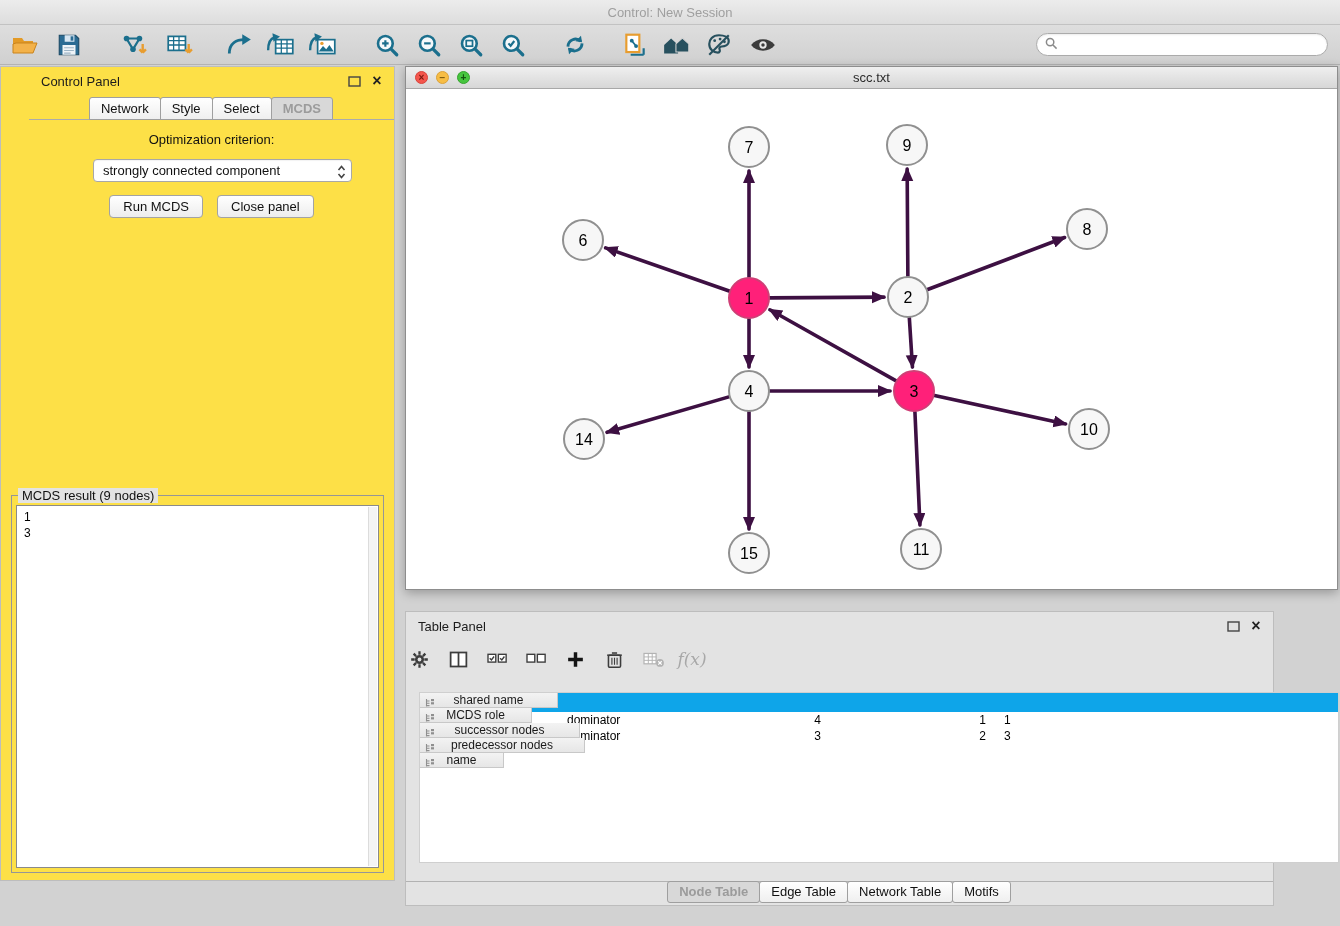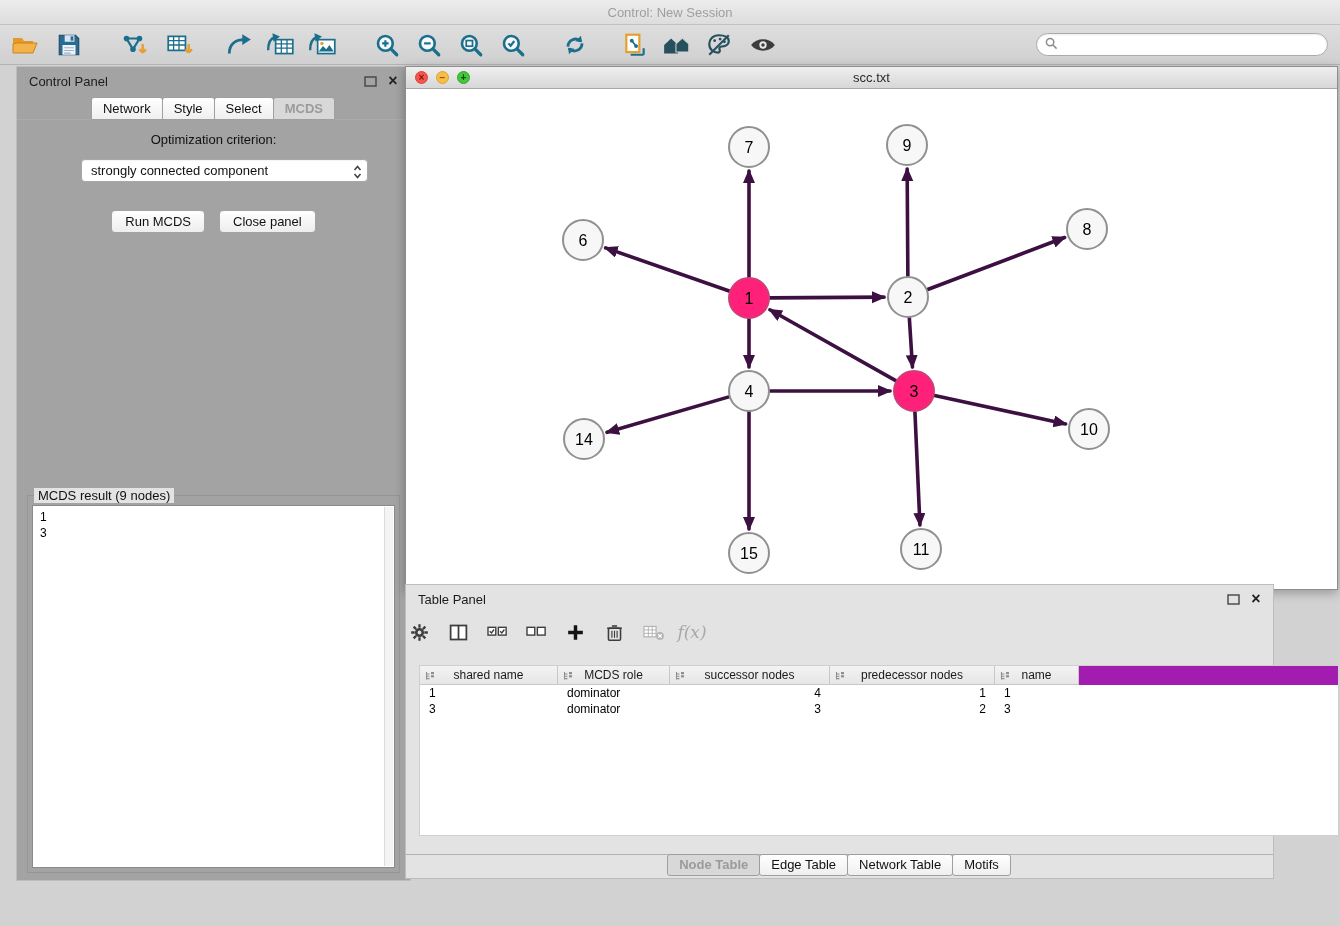--- a/index.html
+++ b/index.html
@@ -32,30 +32,30 @@
   .close-btn { width:14px; height:14px; display:inline-flex; align-items:center; justify-content:center; }
   .close-btn::after { content:"×"; font-size:16px; font-weight:bold; color:#222; line-height:12px; }
 
   .tabstrip { display:flex; justify-content:center; }
   .tab { font-size:13px; color:#111; background:linear-gradient(#ffffff,#efefef);
     border:1px solid #9f9f9f; margin-left:-1px; padding:3px 11px 4px; height:23px;
     border-radius:3px 3px 0 0; white-space:nowrap; }
   .tab.selected { background:#d8d8d8; color:#9b9b9b;font-weight:bold; }
 
   
-  .cpanel { position:absolute; left:16px; top:66px; width:395px; height:815px; background:#a3a3a3;
-    border:1px solid #bdbdbd; }
+  .cpanel { position:absolute; left:0; top:66px; width:395px; height:815px; background:#fde047;
+    border:1px solid #bdbdbd;padding-left:28px; }
   .cp-tabrow { margin-top:3px; border-bottom:1px solid #ababab; display:flex; justify-content:center; }
   .cp-tabrow .tab { position:relative; top:1px; }
   .opt-label { text-align:center; margin-top:12px; font-size:13px; }
   .combo { position:relative; margin:12px 42px 0 64px; height:23px; background:#fff;
     border:1px solid #a8a8a8; border-radius:4px; display:flex; align-items:center;
     padding:0 24px 0 9px; font-size:13px; box-shadow:inset 0 1px 1px rgba(0,0,0,.05); }
   .combo-stepper { position:absolute; right:5px; top:3.5px; }
-  .cp-buttons { display:flex; justify-content:center; gap:14px; margin-top:28px; }
+  .cp-buttons { display:flex; justify-content:center; gap:14px; margin-top:13px; }
   .btn { background:linear-gradient(#ffffff,#ededed); border:1px solid #a3a3a3; border-radius:4px;
     font-size:13px; padding:3px 13px; color:#111; font-family:"Liberation Sans","DejaVu Sans",sans-serif; }
   .result-group { position:absolute; left:10px; top:428px; right:10px; height:378px; border:1px solid #969696; }
   .result-title { position:absolute; top:-8px; left:6px; background:#e3e3e3; padding:0 4px; font-size:13px; }
   .result-area { position:absolute; left:4px; top:9px; right:4px; bottom:4px; background:#fff; border:1px solid #8a8a8a; }
   #result-lines { padding:3px 7px; font-size:12px; line-height:16px; color:#000; }
   .result-scroll { position:absolute; top:1px; bottom:1px; right:1px; width:9px; background:#f4f4f4; border-left:1px solid #dcdcdc; }
 
   
   .netwin { position:absolute; left:405px; top:66px; width:933px; height:524px; background:#fff;
@@ -67,28 +67,28 @@
   .tl.red { left:9px; background:#f4564d; border:1px solid #d8433b; color:#7c1810; }
   .tl.red::after { content:"×"; }
   .tl.yellow { left:30px; background:#f7bd45; border:1px solid #dba23a; color:#7c5a10; }
   .tl.yellow::after { content:"−"; }
   .tl.green { left:51px; background:#46c53e; border:1px solid #36a32f; color:#14530f; }
   .tl.green::after { content:"+"; }
   .canvas { position:absolute; left:0; top:22px; right:0; bottom:0; background:#fff; }
   .canvas svg { display:block; }
 
   
-  .tpanel { position:absolute; left:405px; top:584px; width:869px; height:295px; background:#e3e3e3;
+  .tpanel { position:absolute; left:405px; top:611px; width:869px; height:295px; background:#e3e3e3;
     border:1px solid #bdbdbd; }
   .tp-toolbar { position:absolute; left:0; top:28px; height:38px; display:flex; align-items:center;
     gap:13px; }
   .tico { width:26px; height:26px; display:flex; align-items:center; justify-content:center; }
   .fx { font-family:"DejaVu Serif","Liberation Serif",serif; font-style:italic; font-size:17px; color:#a8a8a8; }
   .ntable { position:absolute; left:13px; top:80px; width:920px; height:171px; background:#fff; border:1px solid #cfcfcf; overflow:hidden; }
-  .ntable-header { display:flex; height:19px; background:#a21caf; }
+  .ntable-header { display:flex; height:19px; background:#0ea5e9;flex-direction:column; }
   .hcell { position:relative; display:flex; align-items:center; justify-content:center;
     background:linear-gradient(#f3f3f3,#e6e6e6); border-right:1px solid #c8c8c8; border-bottom:1px solid #c8c8c8;
     font-size:12px; color:#1a1a1a; flex:0 0 auto; }
   .sort-ic { position:absolute; left:5px; top:4px; }
   .trow { display:flex; height:16px; line-height:16px; font-size:12px; color:#000; }
   .tcell { flex:0 0 auto; padding:0 9px; overflow:hidden; white-space:nowrap; }
   .tp-tabline { position:absolute; left:0; right:0; top:269px; border-top:1px solid #b2b2b2; }
   .tp-tabs { position:absolute; left:0; right:0; top:269px; }
   .tp-tabs .tab { height:22px; padding:2px 11px 3px; border-radius:3px; }
 

